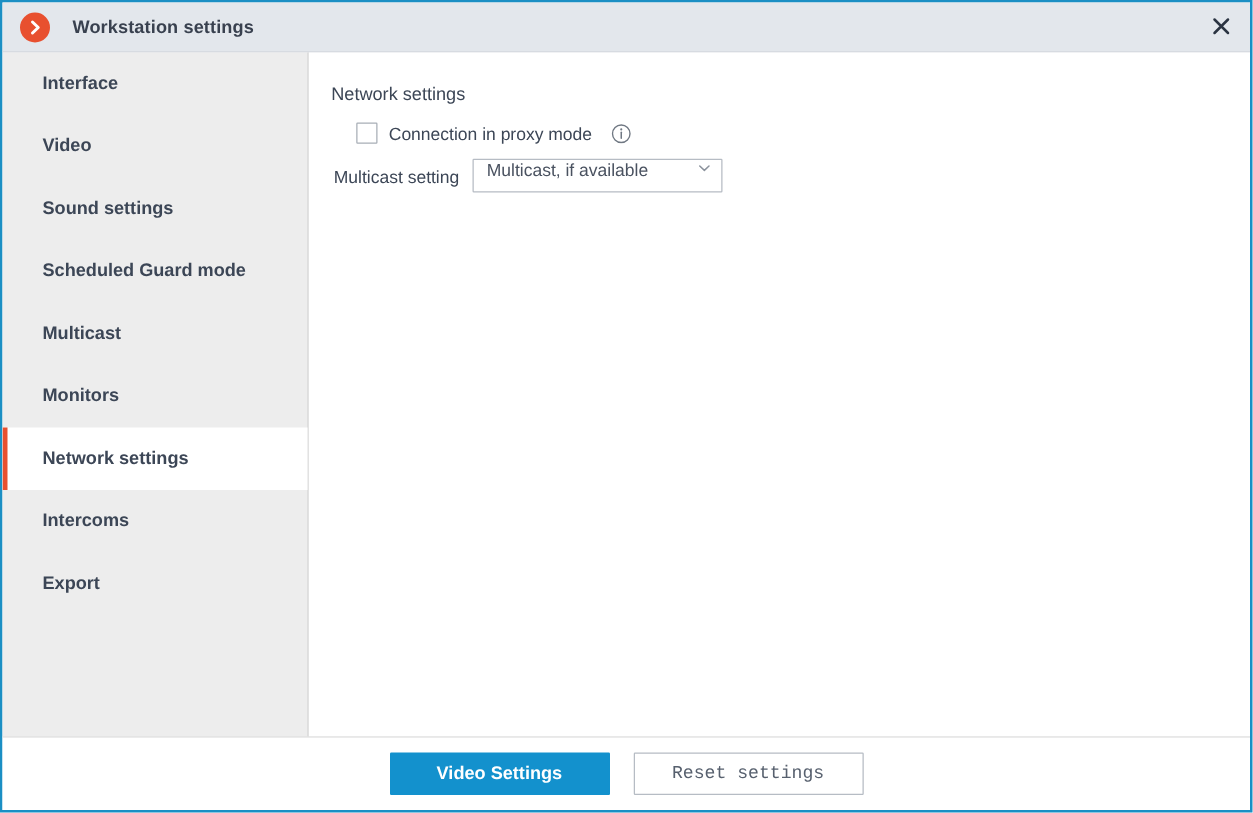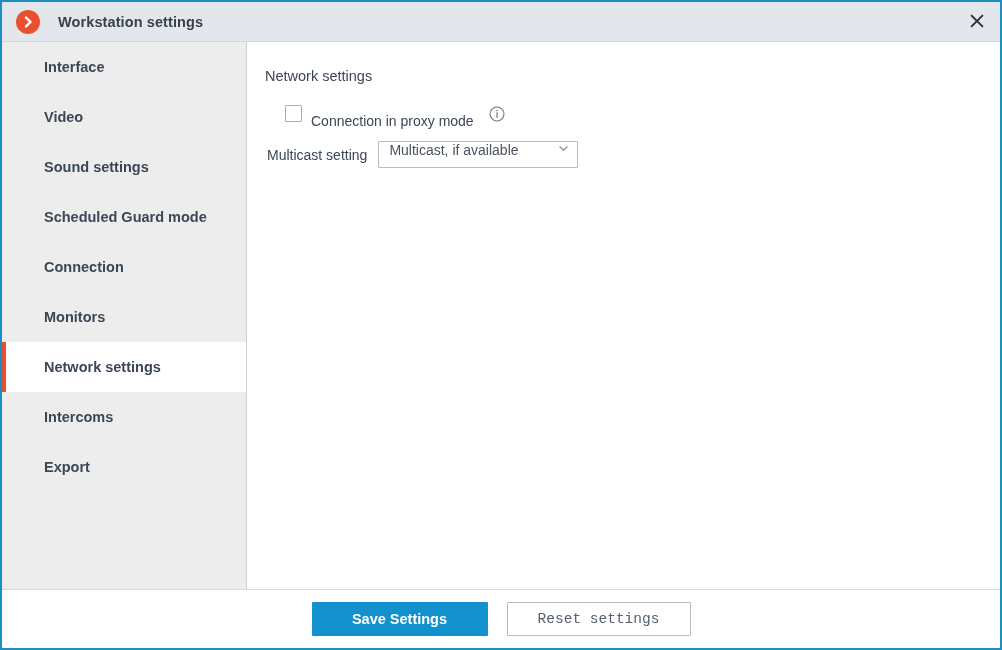--- a/index.html
+++ b/index.html
@@ -86,21 +86,21 @@
     border-right: 1px solid #cfcfcf;
     padding-top: 0;
     box-sizing: border-box;
     position: relative;
     overflow: hidden;
   }
   .nav-item {
     height: 50px;
     display: flex;
     align-items: center;
-    padding-left: 42px;
+    padding-left: 32px;
     box-sizing: border-box;
     font-size: 14.5px;
     font-weight: bold;
     color: #3c4656;
     cursor: pointer;
     position: relative;
     background: transparent;
   }
   .nav-item.active {
     background: #ffffff;
@@ -141,21 +141,20 @@
     border: 1px solid #a8aeb6;
     background: #ffffff;
     border-radius: 1px;
     cursor: pointer;
     flex: 0 0 auto;
   }
   .check-label {
     margin-left: 9px;
     font-size: 14px;
     color: #3c4656;
-    margin-top: 15px;
   }
   .info-icon {
     margin-left: 15px;
     width: 16px;
     height: 16px;
     display: inline-flex;
     align-items: center;
     justify-content: center;
     cursor: pointer;
   }
@@ -267,21 +266,21 @@
       <div class="nav-item">
         <span>Video</span>
       </div>
       <div class="nav-item">
         <span>Sound settings</span>
       </div>
       <div class="nav-item">
         <span>Scheduled Guard mode</span>
       </div>
       <div class="nav-item">
-        <span>Connection</span>
+        <span>Multicast</span>
       </div>
       <div class="nav-item">
         <span>Monitors</span>
       </div>
       <div class="nav-item active">
         <span>Network settings</span>
       </div>
       <div class="nav-item">
         <span>Intercoms</span>
       </div>
@@ -314,17 +313,17 @@
               <path d="M1.8 3.8 L5.5 7.3 L9.2 3.8" fill="none" stroke="#8b929c" stroke-width="1.2" stroke-linecap="round" stroke-linejoin="round"></path>
             </svg>
           </span>
         </div>
       </div>
     </section>
 
   </div>
 
   <div class="footer">
-    <div class="btn btn-primary">Save Settings</div>
+    <div class="btn btn-primary">Video Settings</div>
     <div class="btn btn-secondary">Reset settings</div>
   </div>
 
 </div>
 
 </body></html>

